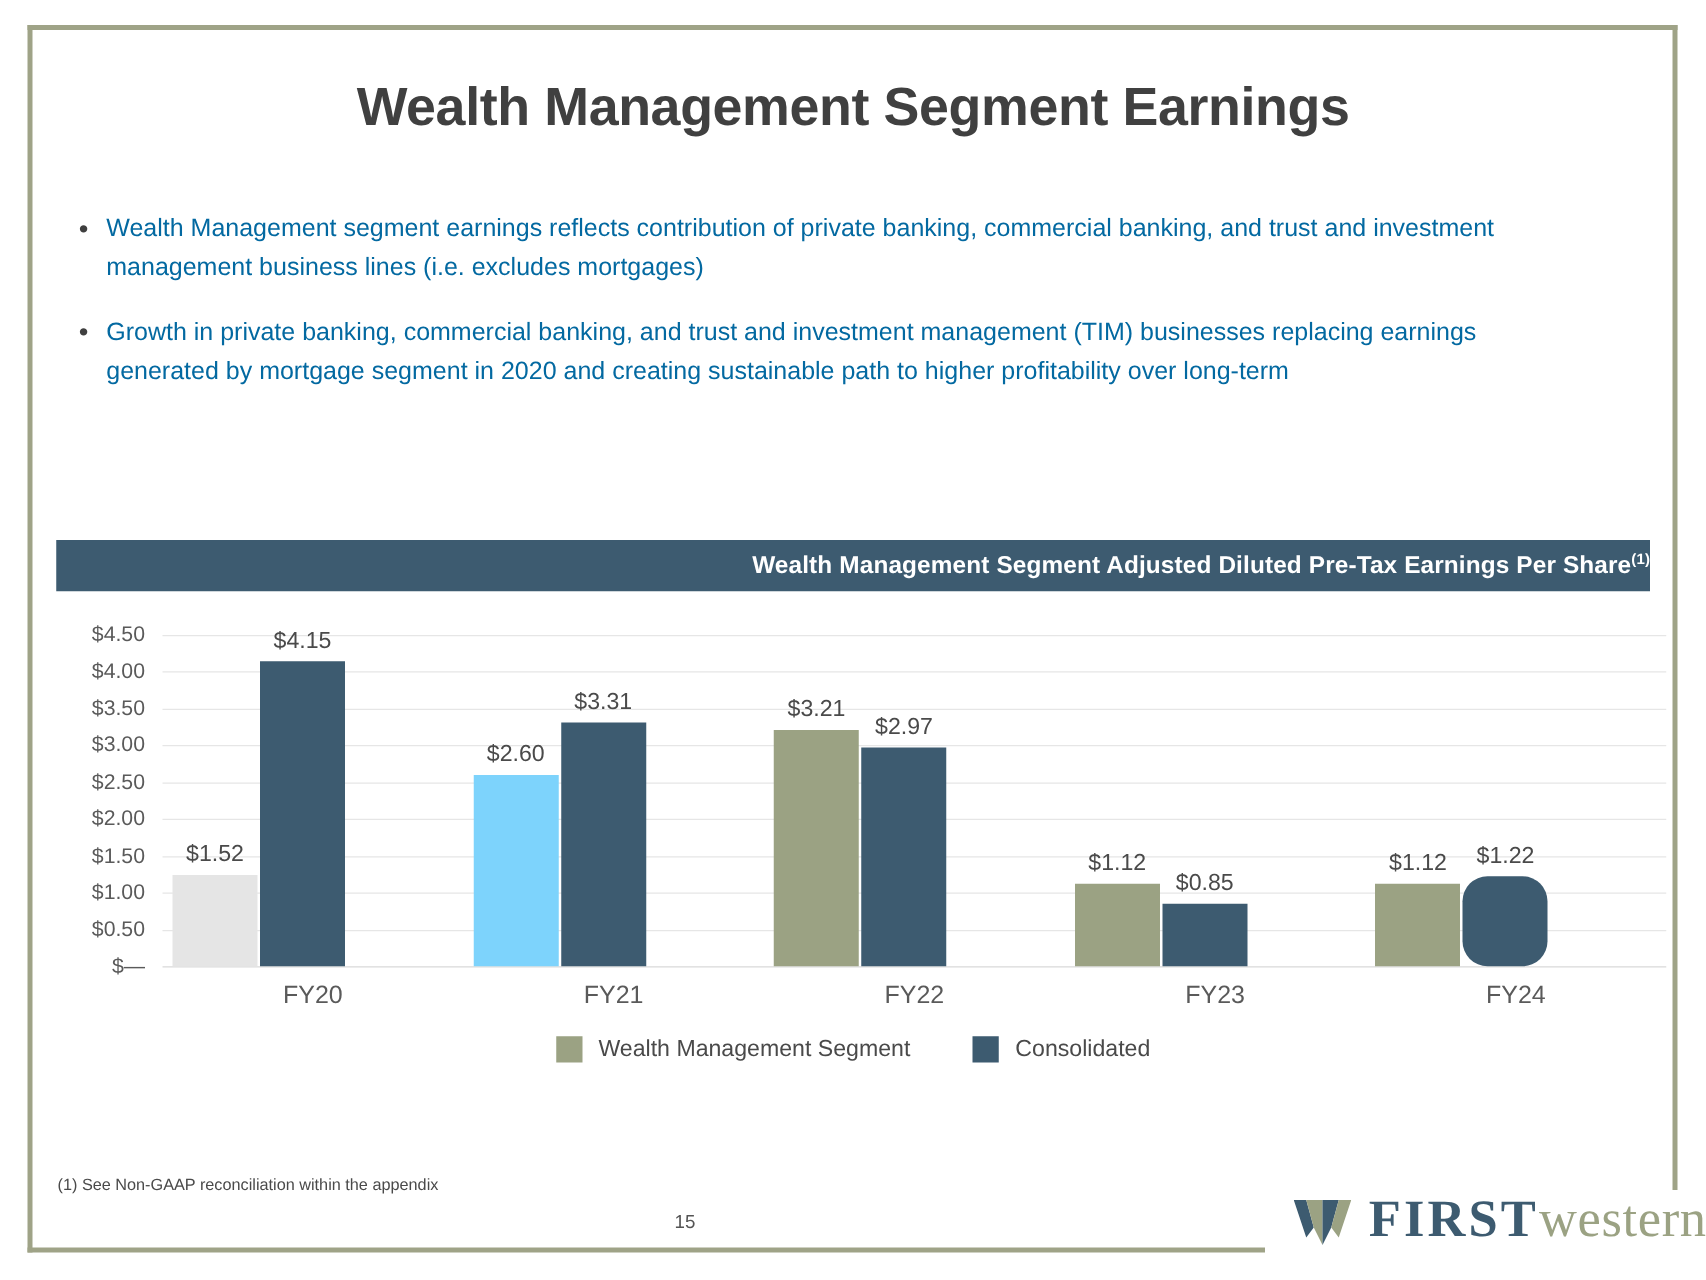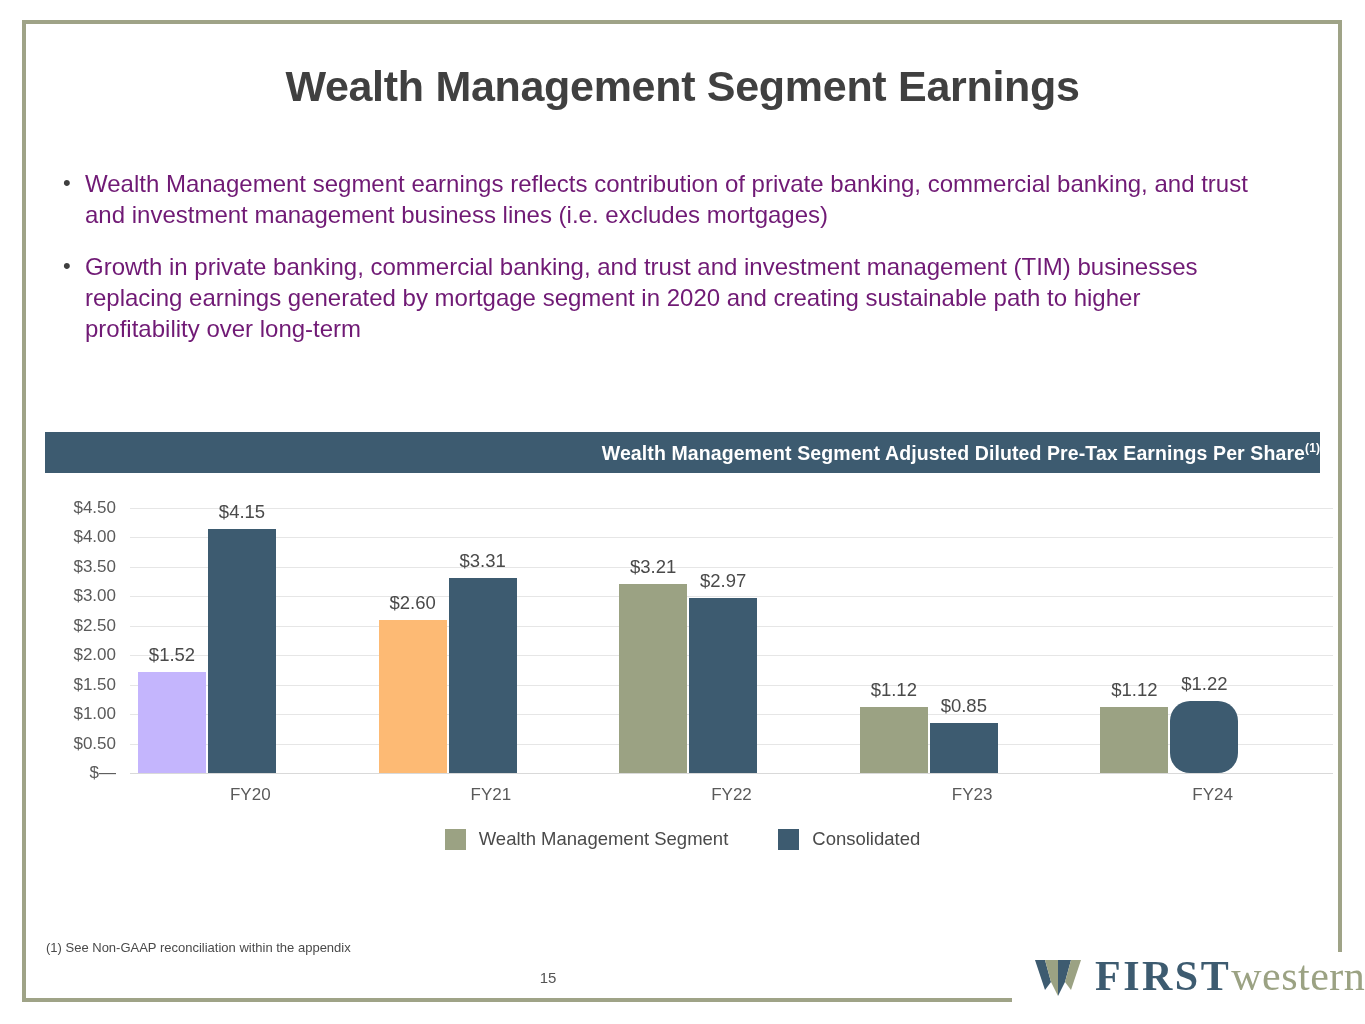--- a/index.html
+++ b/index.html
@@ -31,23 +31,23 @@
   }
 
   
   #bullets {
     position: absolute; left: 55px; top: 168px; width: 1200px;
   }
   .bullet {
     position: relative;
     padding-left: 30px;
     margin-bottom: 21px;
-    font-size: 24px;
+    font-size: 20px;
     line-height: 31px;
-    color: #701a75;
+    color: #0369a1;
   }
   .bullet::before {
     content: "\2022";
     position: absolute; left: 8px; top: -1px;
     font-size: 22px; color: #3f3f3f;
   }
 
   
   #chart-banner {
     position: absolute; left: 45px; top: 432px;
@@ -101,21 +101,21 @@
   .bar.cons { left: 78px; background: #3d5b70; }
   .bar-label {
     position: absolute; bottom: 100%; left: 50%;
     transform: translateX(-50%);
     margin-bottom: 6px;
     font-size: 18.5px; color: #4a4a4a; white-space: nowrap;
   }
   .cat-label {
     position: absolute; top: 100%; left: 0; width: 100%;
     margin-top: 12px; text-align: center;
-    font-size: 17px; color: #5a5a5a;
+    font-size: 20px; color: #5a5a5a;
   }
 
   
   #legend {
     position: absolute; left: 0; top: 348px; width: 1275px;
     display: flex; justify-content: center; align-items: center;
     gap: 50px;
   }
   .legend-item { display: flex; align-items: center; gap: 13px; }
   .legend-swatch { width: 21px; height: 21px; }
@@ -180,30 +180,30 @@
         <div class="ytick" style="top: 147.222px;">$2.00</div>
         <div class="gridline" style="top: 176.667px;"></div>
         <div class="ytick" style="top: 176.667px;">$1.50</div>
         <div class="gridline" style="top: 206.111px;"></div>
         <div class="ytick" style="top: 206.111px;">$1.00</div>
         <div class="gridline" style="top: 235.556px;"></div>
         <div class="ytick" style="top: 235.556px;">$0.50</div>
         <div class="gridline baseline" style="top: 265px;"></div>
         <div class="ytick" style="top: 265px;">$—</div>
         <div class="group" style="left: 0px; width: 240.6px;">
-          <div class="bar seg" style="height: 101px; background: #c4b5fd;">
+          <div class="bar seg" style="height: 73px; background: #e5e5e5;">
             <div class="bar-label">$1.52</div>
           </div>
           <div class="bar cons" style="height: 244.389px; background: rgb(61, 91, 112);">
             <div class="bar-label">$4.15</div>
           </div>
           <div class="cat-label">FY20</div>
         </div>
         <div class="group" style="left: 240.6px; width: 240.6px;">
-          <div class="bar seg" style="height: 153.111px; background: #fdba74;">
+          <div class="bar seg" style="height: 153.111px; background: #7dd3fc;">
             <div class="bar-label">$2.60</div>
           </div>
           <div class="bar cons" style="height: 194.922px; background: rgb(61, 91, 112);">
             <div class="bar-label">$3.31</div>
           </div>
           <div class="cat-label">FY21</div>
         </div>
         <div class="group" style="left: 481.2px; width: 240.6px;">
           <div class="bar seg" style="height: 189.033px; background: rgb(155, 162, 131);">
             <div class="bar-label">$3.21</div>

